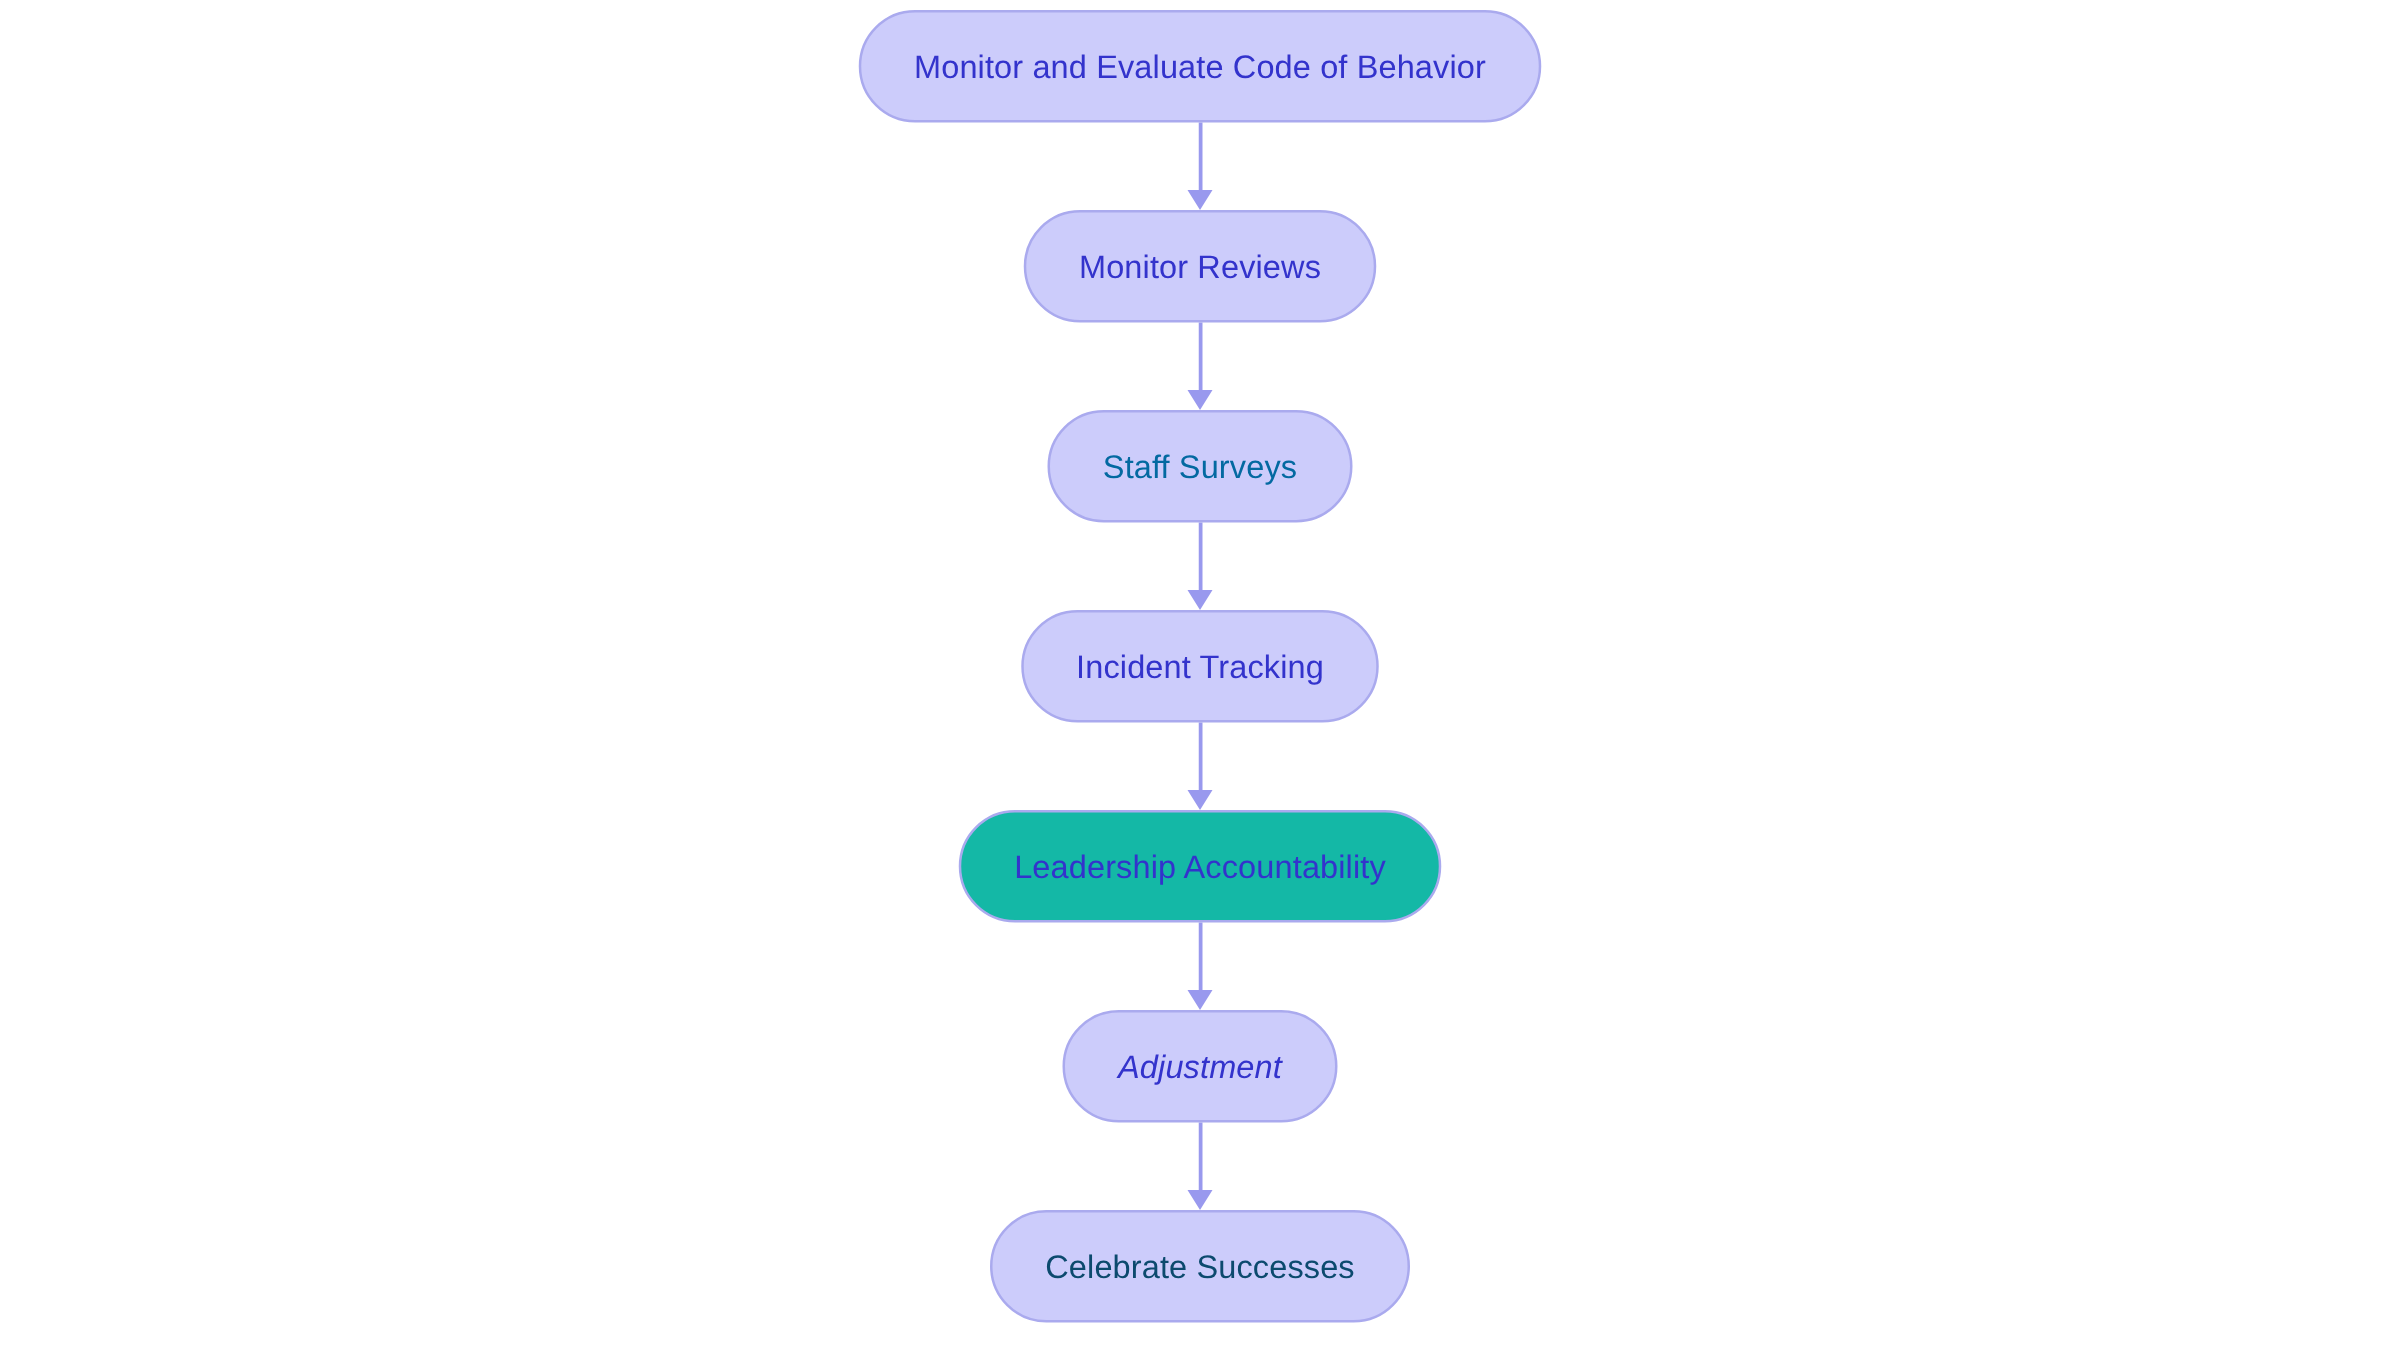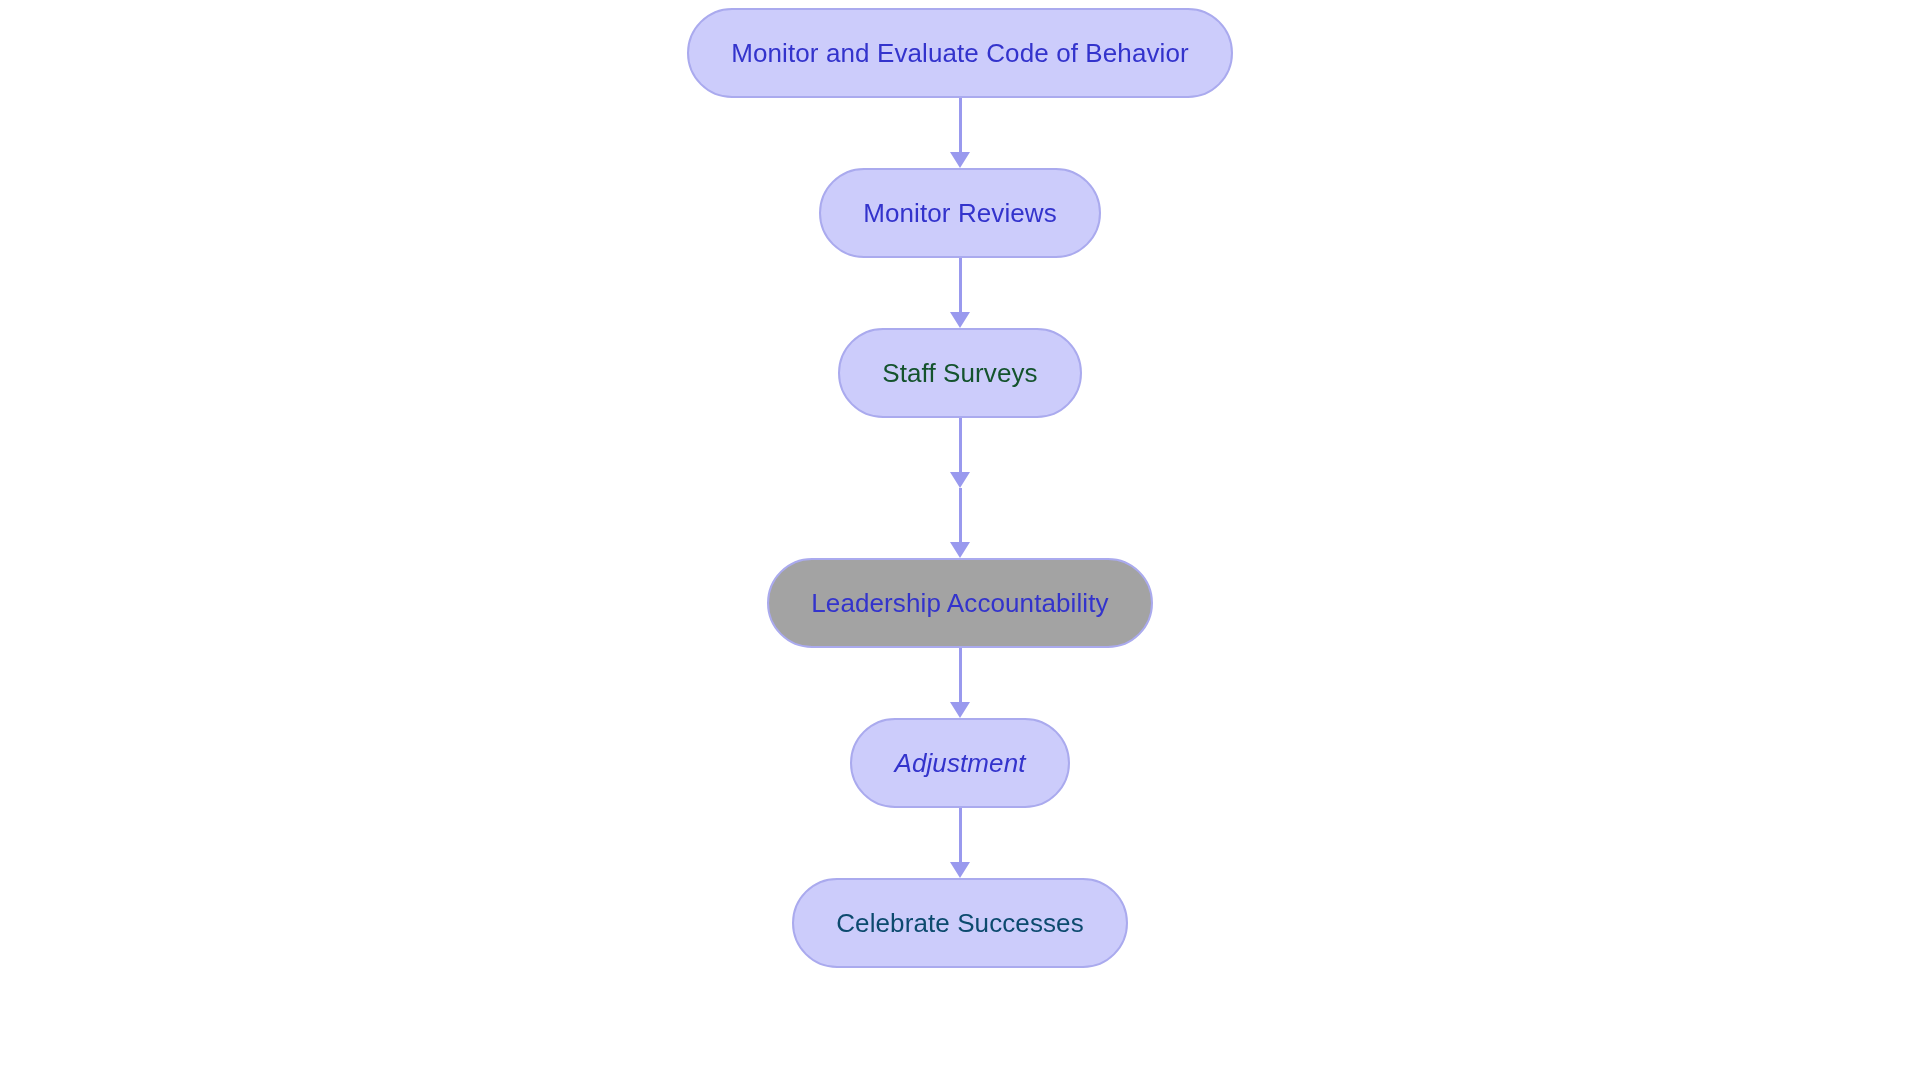--- a/index.html
+++ b/index.html
@@ -94,36 +94,39 @@
 
     <div class="node" style="background: rgb(204, 204, 251); border-color: rgb(170, 170, 238); color: rgb(51, 51, 204);">
       <span>Monitor Reviews</span>
     </div>
 
     <div class="connector">
       <span class="line" style="background: rgb(153, 153, 238);"></span>
       <span class="head" style="border-top-color: rgb(153, 153, 238);"></span>
     </div>
 
-    <div class="node" style="background: rgb(204, 204, 251); border-color: rgb(170, 170, 238); color: #14532d;">
+    <div class="node" style="background: rgb(204, 204, 251); border-color: rgb(170, 170, 238); color: #0369a1;">
       <span>Staff Surveys</span>
     </div>
 
     <div class="connector">
       <span class="line" style="background: rgb(153, 153, 238);"></span>
       <span class="head" style="border-top-color: rgb(153, 153, 238);"></span>
     </div>
 
+    <div class="node" style="background: rgb(204, 204, 251); border-color: rgb(170, 170, 238); color: rgb(51, 51, 204);">
+      <span>Incident Tracking</span>
+    </div>
 
     <div class="connector">
       <span class="line" style="background: rgb(153, 153, 238);"></span>
       <span class="head" style="border-top-color: rgb(153, 153, 238);"></span>
     </div>
 
-    <div class="node" style="background: #a3a3a3; border-color: rgb(170, 170, 238); color: rgb(51, 51, 204);">
+    <div class="node" style="background: #14b8a6; border-color: rgb(170, 170, 238); color: rgb(51, 51, 204);">
       <span>Leadership Accountability</span>
     </div>
 
     <div class="connector">
       <span class="line" style="background: rgb(153, 153, 238);"></span>
       <span class="head" style="border-top-color: rgb(153, 153, 238);"></span>
     </div>
 
     <div class="node" style="background: rgb(204, 204, 251); border-color: rgb(170, 170, 238); color: rgb(51, 51, 204); font-style: italic;">
       <span>Adjustment</span>

